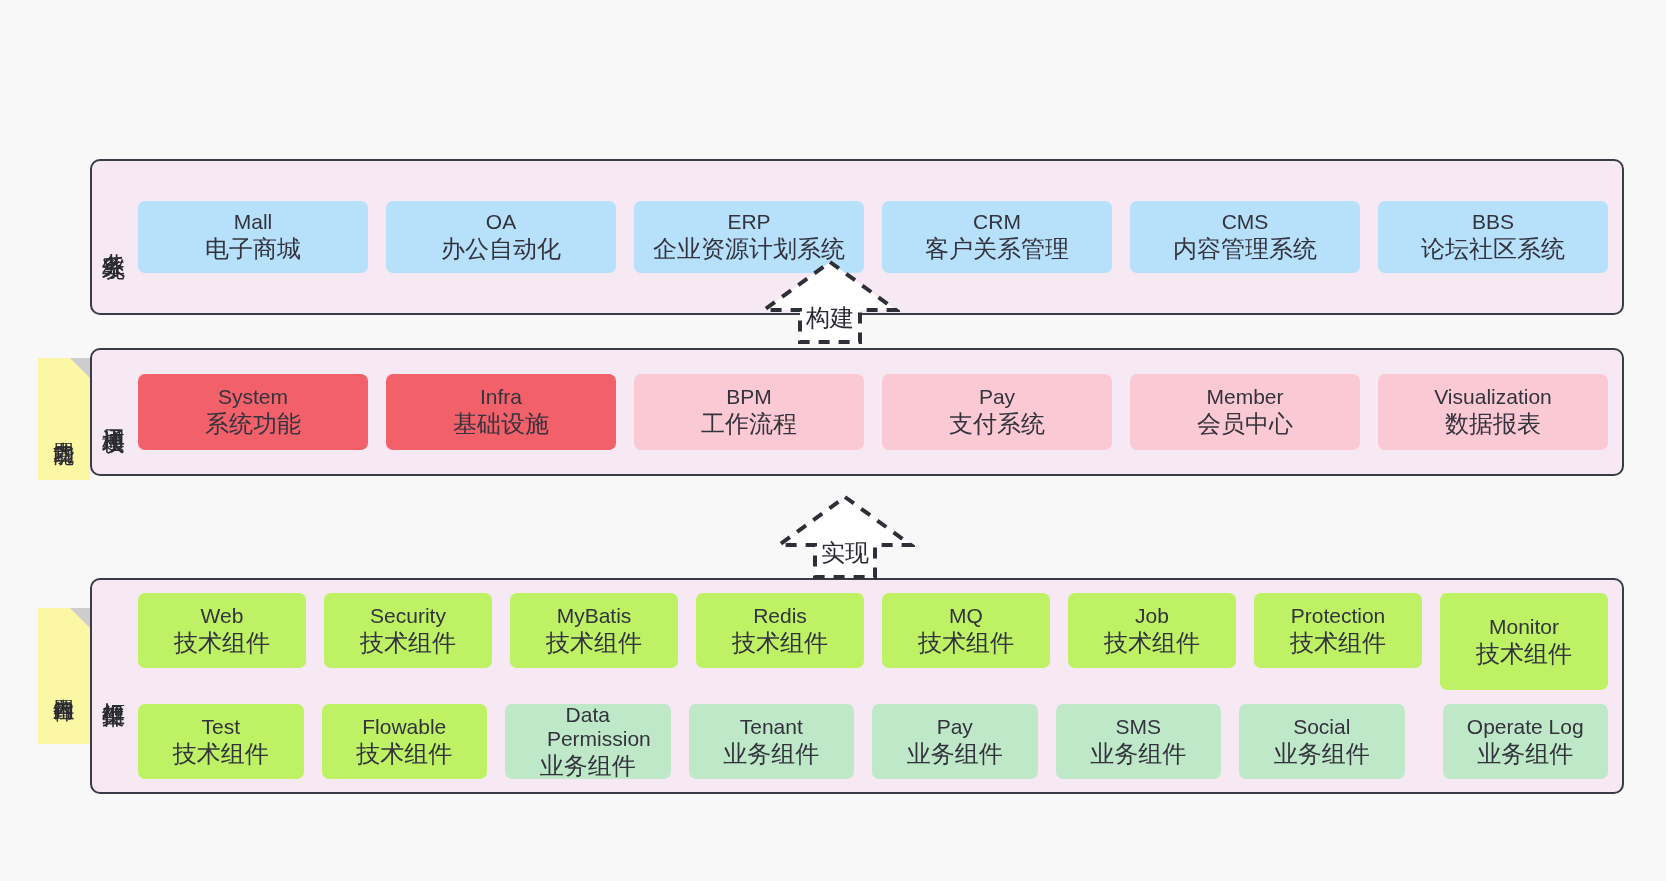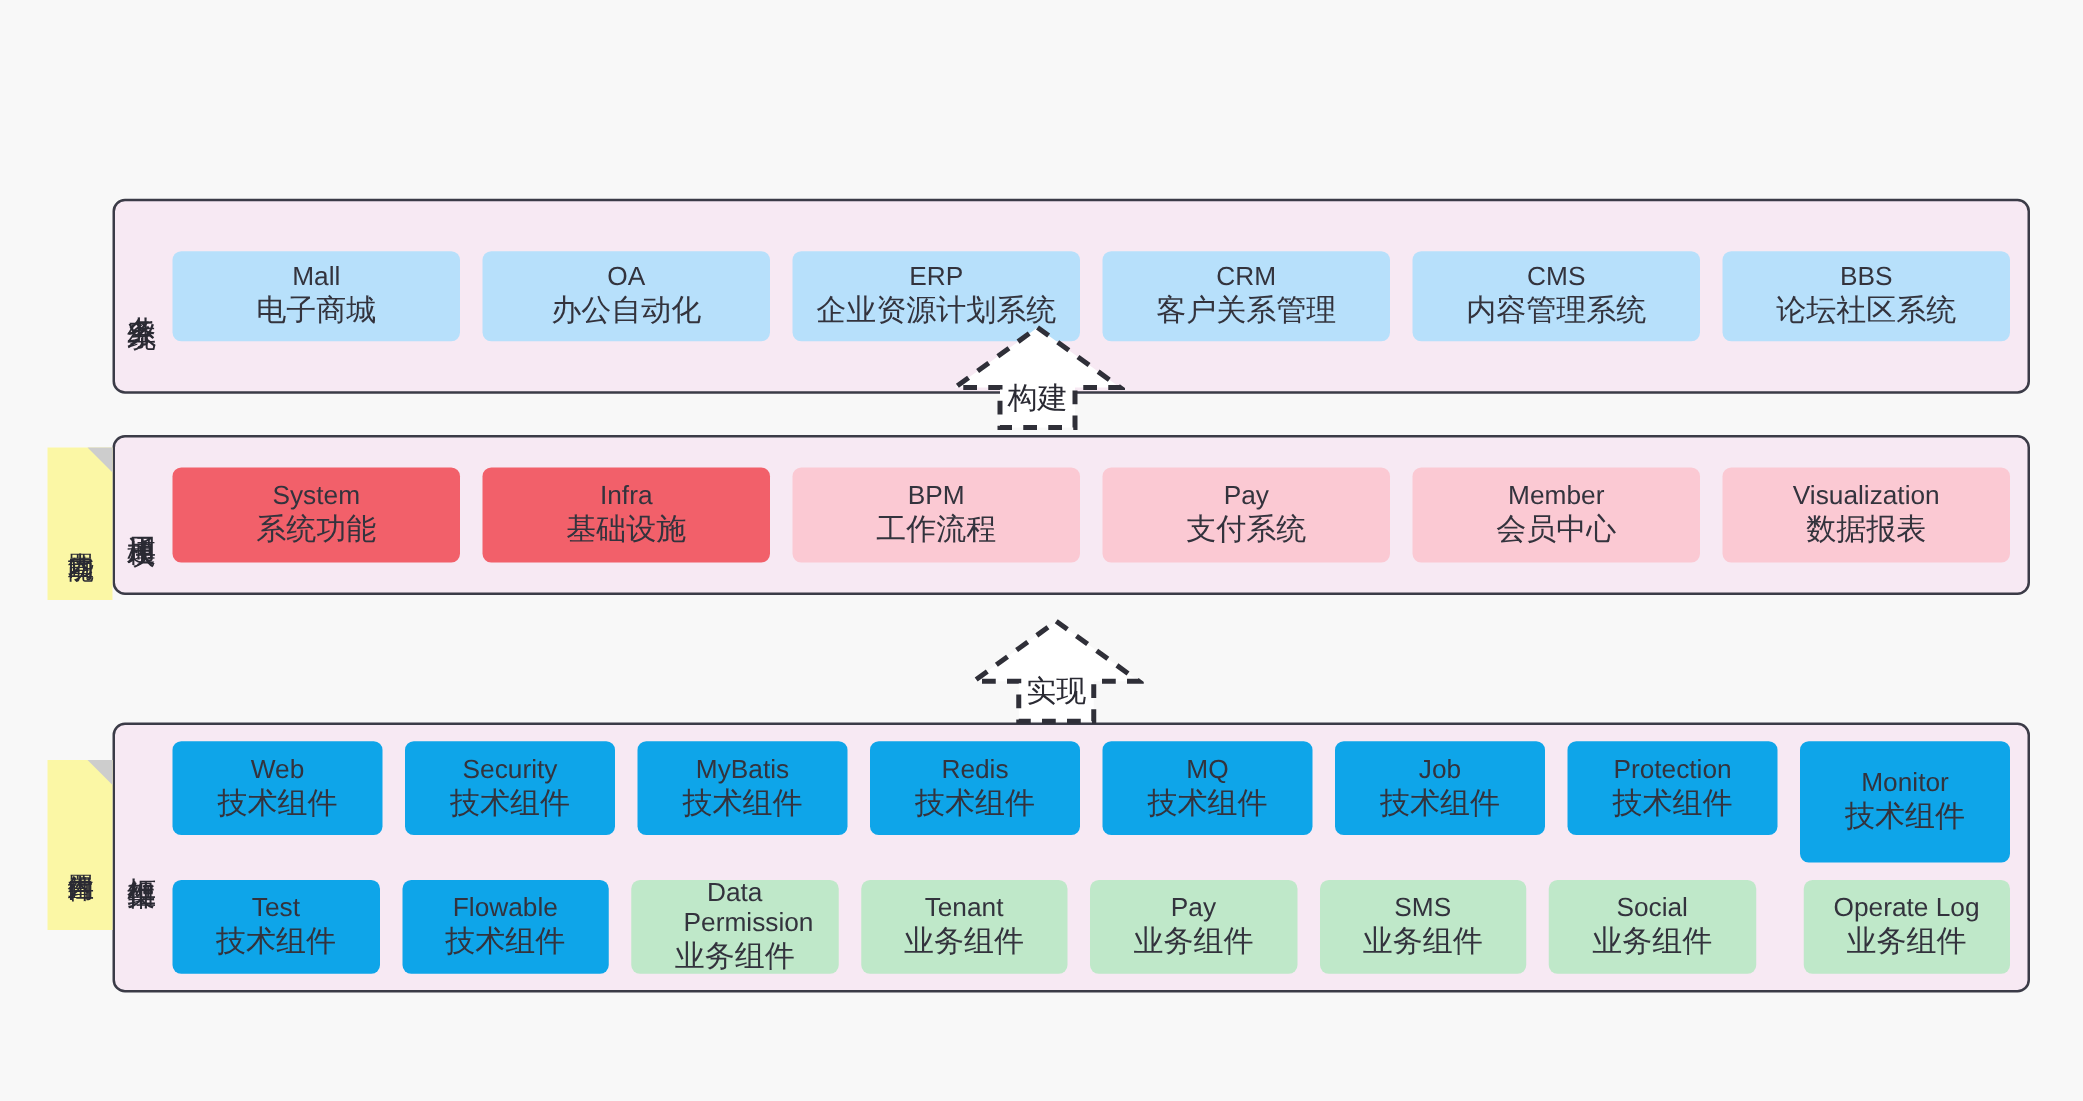--- a/index.html
+++ b/index.html
@@ -65,21 +65,21 @@
     box-sizing: border-box;
     padding: 4px 6px;
   }
   .cell .t1 { font-size: 21px; }
   .cell .t2 { font-size: 24px; }
 
   
   .c-blue       { background: #b7e0fb; }
   .c-red        { background: #f2606a; }
   .c-pink       { background: #fbc9d3; }
-  .c-green      { background: #0ea5e9; }
+  .c-green      { background: #bef264; }
   .c-lightgreen { background: #bfe8c9; }
 
   
   .note {
     position: absolute;
     background: #fbf7a5;
     width: 52px;
     box-sizing: border-box;
     display: flex;
     align-items: center;

